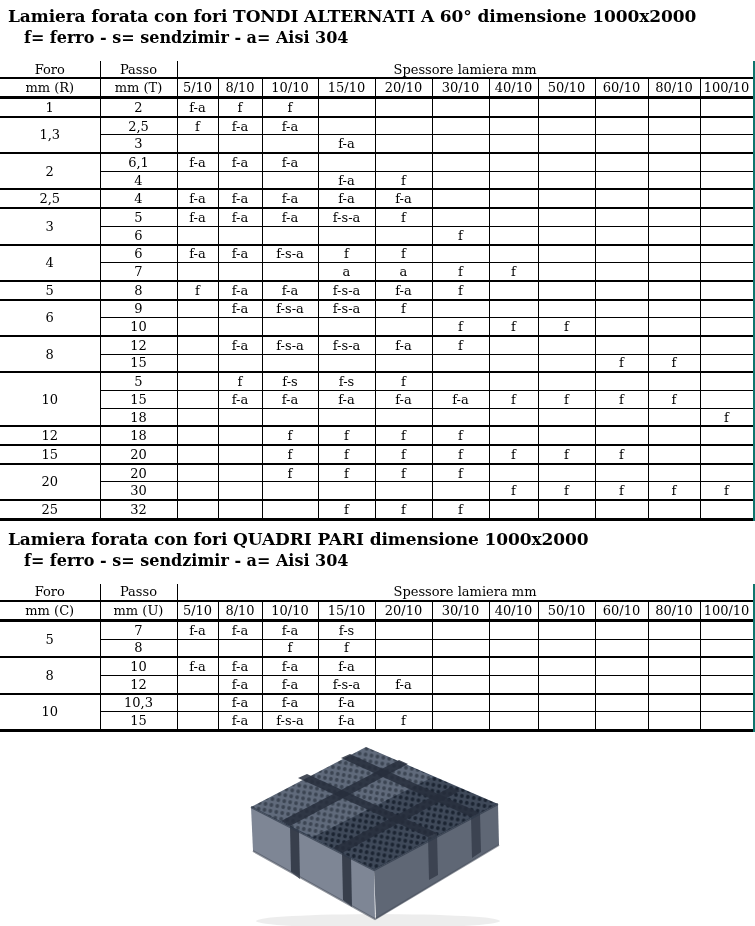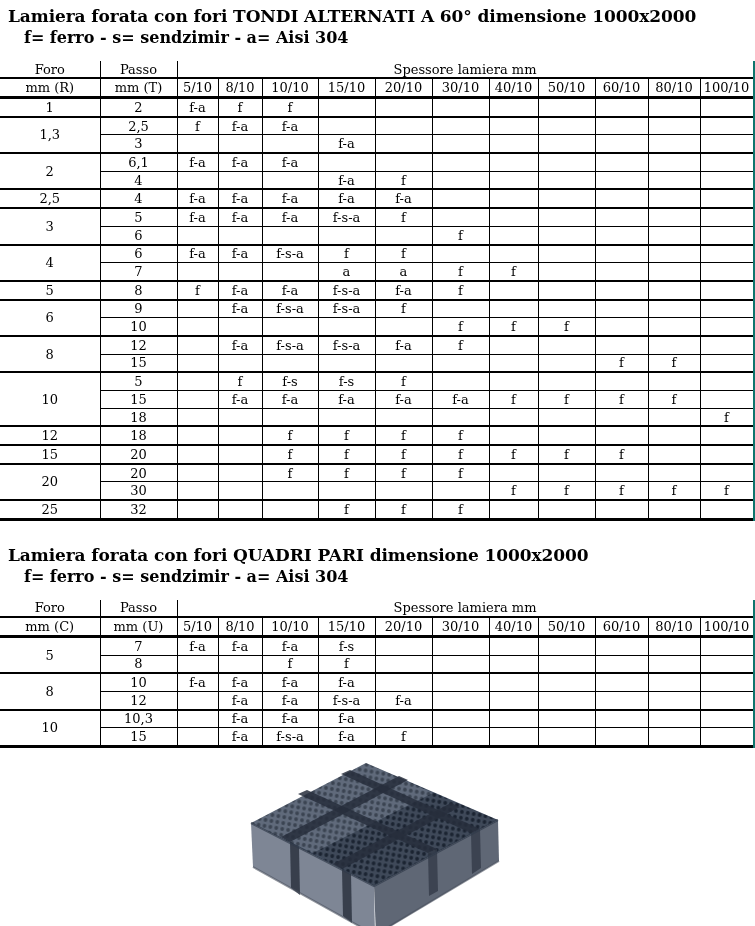--- a/index.html
+++ b/index.html
@@ -5,21 +5,21 @@
   html, body { margin: 0; padding: 0; }
   body {
     width: 755px; height: 926px;
     background: #ffffff; color: #000;
     font-family: "DejaVu Serif", "Liberation Serif", serif;
     overflow: hidden;
   }
   .page { width: 755px; height: 926px; overflow: hidden; border-radius: 19px; }
 
   .titles { padding: 6px 8px 0 8px; }
-  .titles.second { padding-top: 24px; }
+  .titles.second { padding-top: 8px; }
   .tbl-title  { font-size: 17px; font-weight: 700; line-height: 21px; letter-spacing: -0.1px; }
   .tbl-legend { font-size: 16px; font-weight: 700; line-height: 21px; margin-left: 16px; }
 
   .tblwrap { margin-top: 13px; }
   table {
     border-collapse: collapse; table-layout: fixed; width: 755px;
     font-size: 13px; font-family: "DejaVu Serif", "Liberation Serif", serif;
     border-bottom: 3px solid #000;
   }
   th, td {

